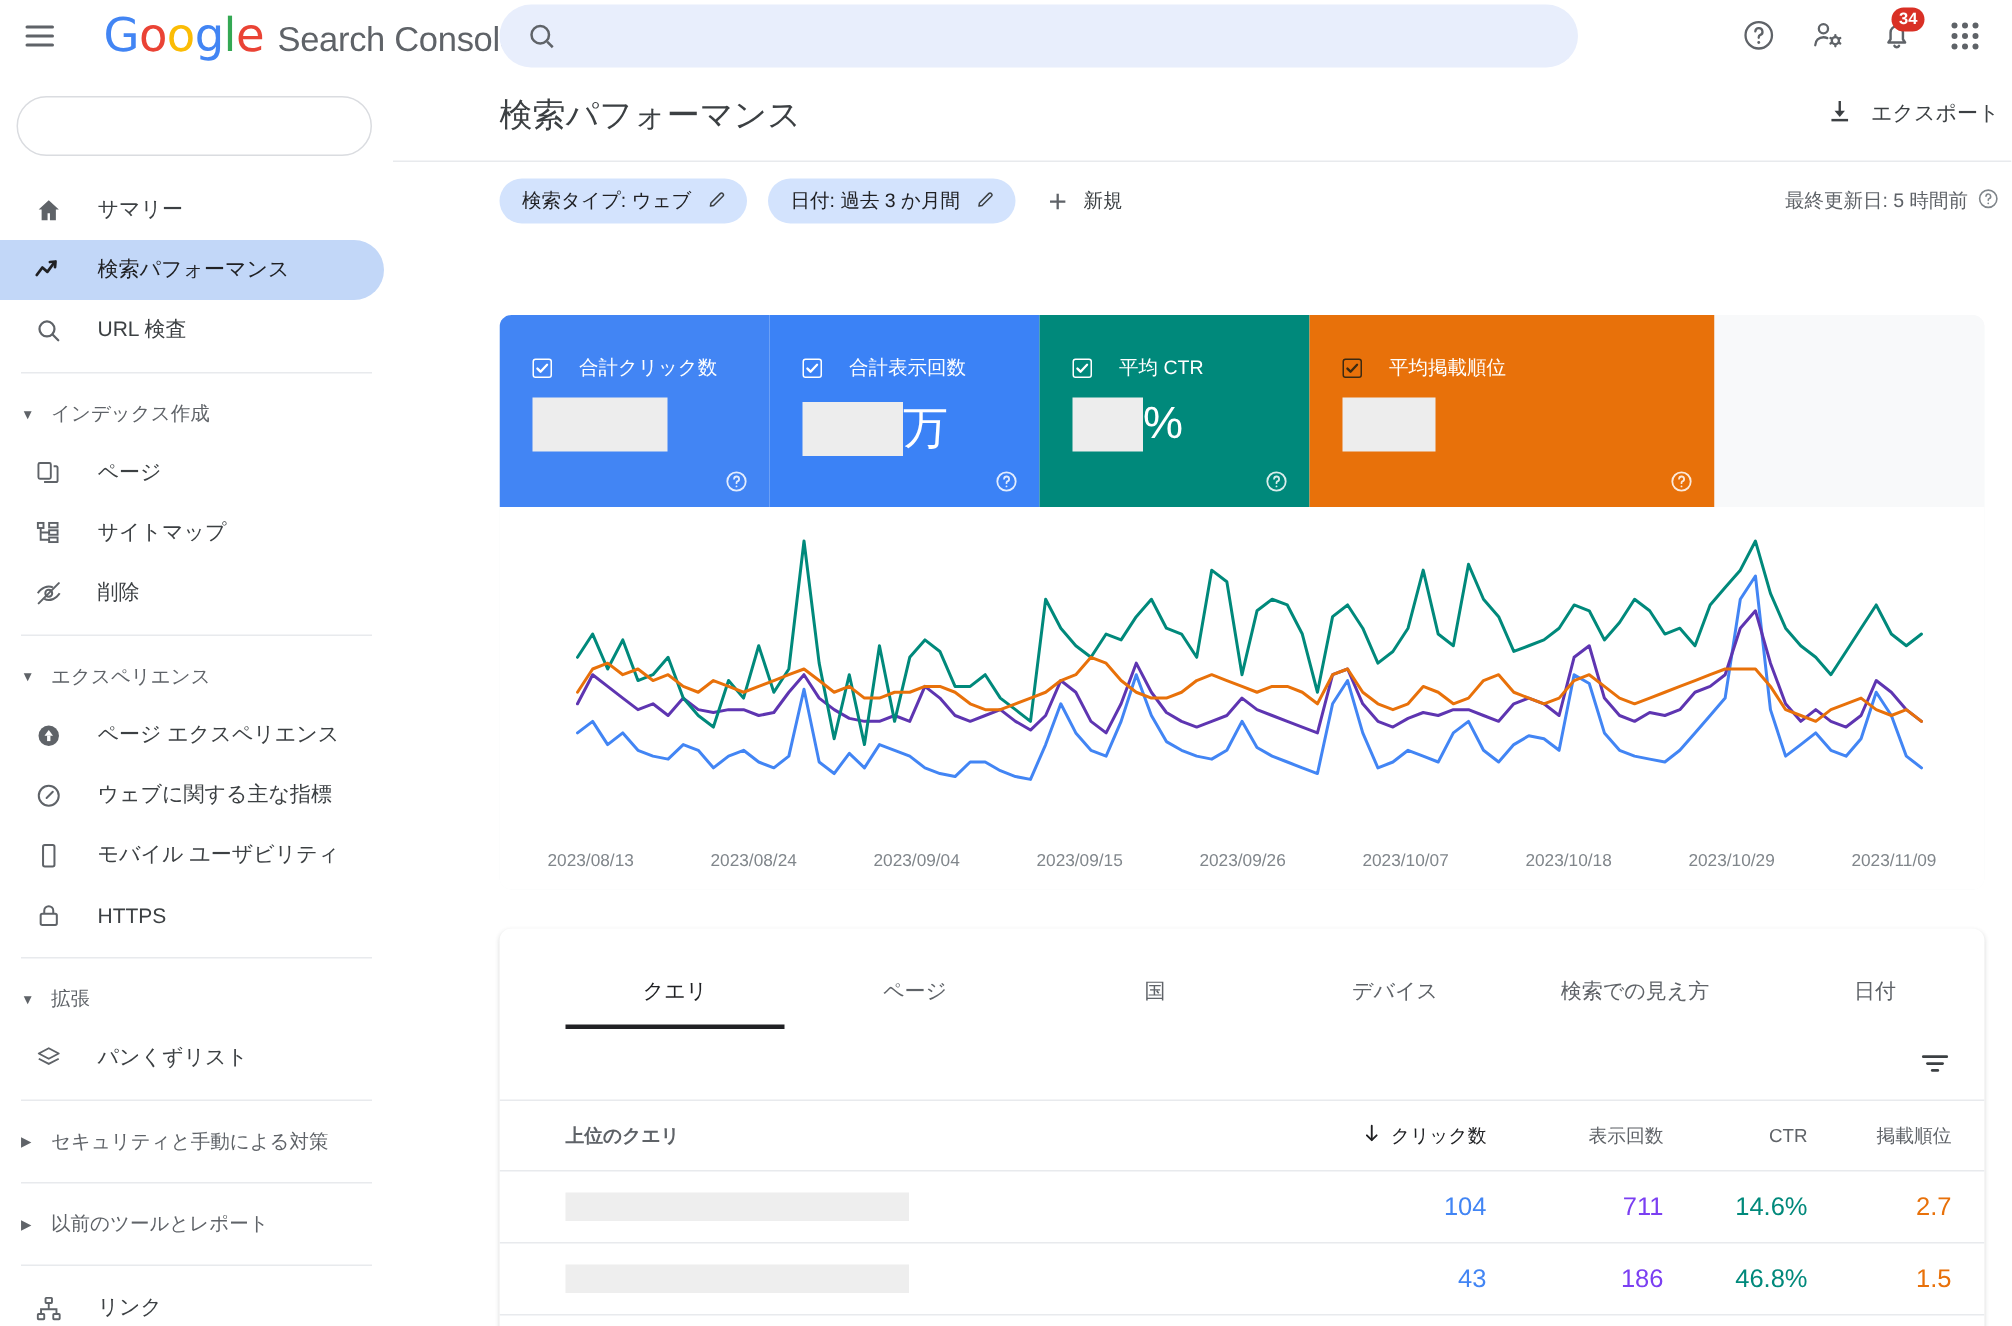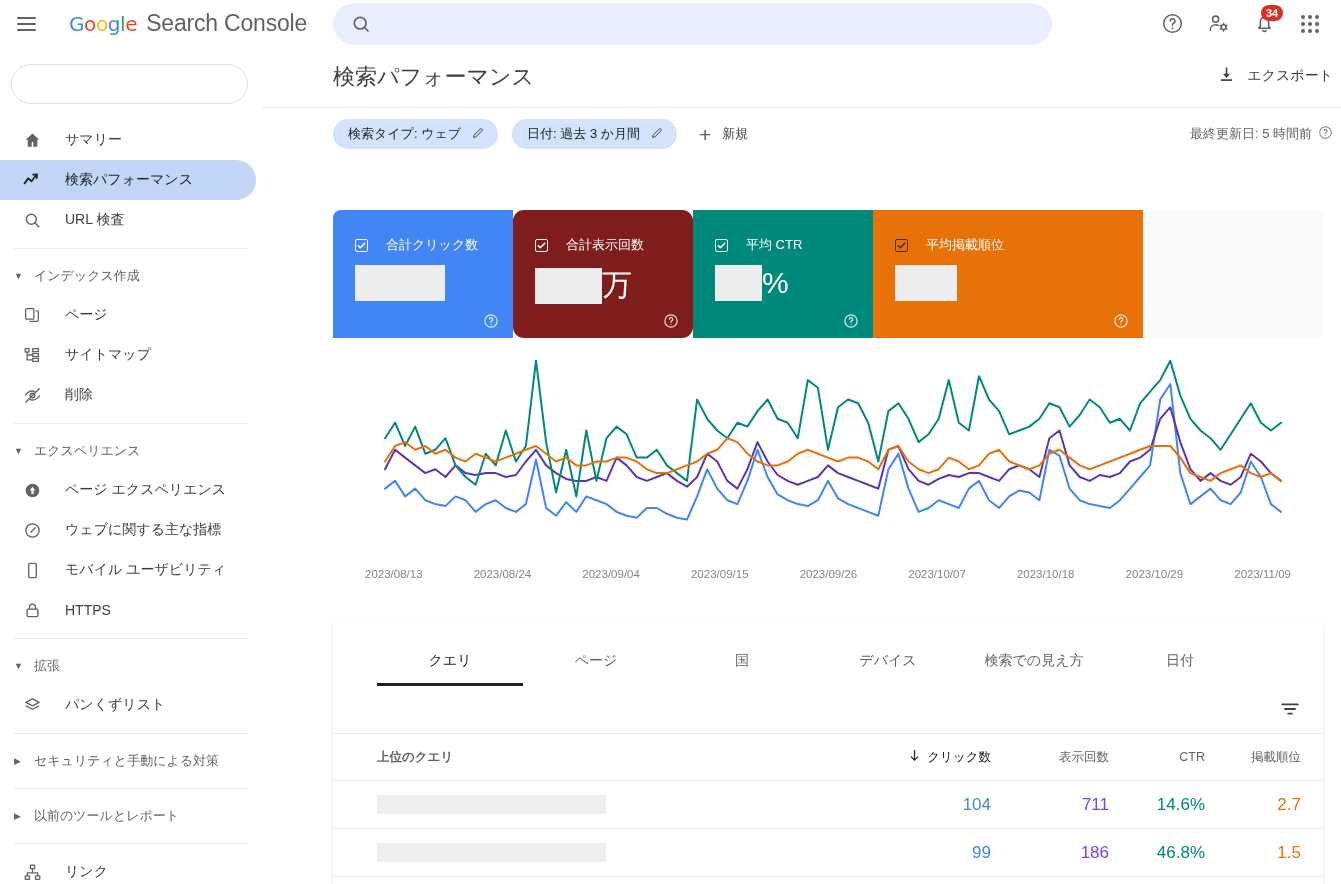--- a/index.html
+++ b/index.html
@@ -20,21 +20,21 @@
     background: #fff;
     display: flex; align-items: center;
   }
   .hamburger {
     width: 24px; height: 24px; margin-left: 17px;
     display: flex; flex-direction: column; justify-content: center; gap: 4px;
     cursor: pointer;
   }
   .hamburger span { display: block; height: 2px; width: 19px; background: #5f6368; border-radius: 1px; }
   .brand { margin-left: 28px; display: flex; align-items: baseline; white-space: nowrap; }
-  .gword { font-size: 20px; letter-spacing: -0.4px; font-family: "DejaVu Sans", sans-serif; }
+  .gword { font-size: 31px; letter-spacing: -0.4px; font-family: "DejaVu Sans", sans-serif; }
   .gword span:nth-child(1){color:#4285F4}
   .gword span:nth-child(2){color:#EA4335}
   .gword span:nth-child(3){color:#FBBC05}
   .gword span:nth-child(4){color:#4285F4}
   .gword span:nth-child(5){color:#34A853}
   .gword span:nth-child(6){color:#EA4335}
   .brand-product { font-size: 23px; color: #5f6368; margin-left: 9px; letter-spacing: -0.2px; }
 
   .searchwrap {
     position: absolute; left: 333px; top: 3px;
@@ -115,21 +115,21 @@
   
   .chart-card {
     position: absolute; left: 71px; top: 163px;
     width: 990px; height: 383px;
     background: #f8f9fa; border-radius: 8px; overflow: hidden;
   }
   .metrics { display: flex; height: 128px; }
   .metric { width: 180px; position: relative; padding: 26px 0 0 22px; cursor: pointer; }
   .metric.wide { width: 270px; }
   .metric.m0 { background: #4285F4; }
-  .metric.m1 { background: #7f1d1d; border-radius: 11px; }
+  .metric.m1 { background: #3b82f6; }
   .metric.m2 { background: #00897B; }
   .metric.m3 { background: #E8710A; }
   .metric.blank { background: #f8f9fa; flex: 1; }
   .m-label { display: flex; align-items: center; gap: 18px; font-size: 13px; color: #fff; white-space: nowrap; }
   .cb {
     width: 13px; height: 13px; border: 1.6px solid #fff; border-radius: 2px;
     display: flex; align-items: center; justify-content: center; flex: 0 0 13px;
   }
   .metric.m3 .cb { border-color: #3c2a12; }
   .cb svg { width: 11px; height: 11px; }
@@ -147,21 +147,21 @@
   }
 
   
   .table-card {
     position: absolute; left: 71px; top: 572px;
     width: 990px; height: 312px;
     background: #fff; border-radius: 8px 8px 0 0;
     box-shadow: 0 1px 3px rgba(60,64,67,.18);
     overflow: hidden;
   }
-  .tabs { height: 67px; display: flex; align-items: flex-end; padding-left: 44px; }
+  .tabs { height: 67px; display: flex; align-items: flex-end; padding-left: 44px; justify-content: space-between; }
   .tab {
     font-size: 14px; color: #5f6368; padding-bottom: 16px;
     margin-right: 0; width: 146px; text-align: center; cursor: pointer;
     position: relative; white-space: nowrap;
   }
   .tab.active { color: #202124; }
   .tab.active::after {
     content: ""; position: absolute; left: 0; right: 0; bottom: 0;
     height: 3px; background: #202124;
   }
@@ -612,21 +612,21 @@
         <div class="c-n v-clicks">104</div>
         <div class="c-n v-impr">711</div>
         <div class="c-n v-ctr" style="width:96px">14.6%</div>
         <div class="c-n v-pos" style="width:96px">2.7</div>
       </div>
 
       <div class="trow">
         <div class="c-q">
             <span class="q-redact"></span>
           </div>
-        <div class="c-n v-clicks">99</div>
+        <div class="c-n v-clicks">43</div>
         <div class="c-n v-impr">186</div>
         <div class="c-n v-ctr" style="width:96px">46.8%</div>
         <div class="c-n v-pos" style="width:96px">1.5</div>
       </div>
     </div>
 
   </div>
 </div>
 
 </body></html>

